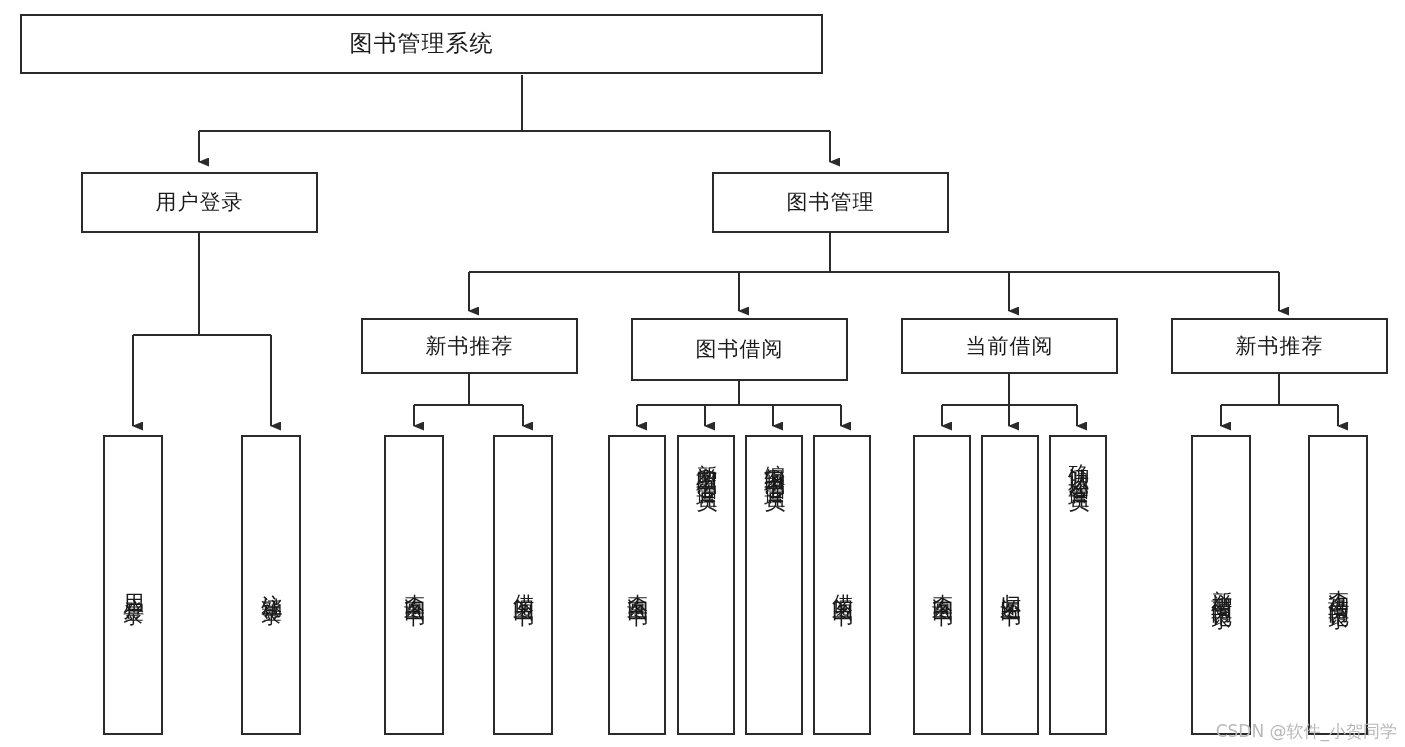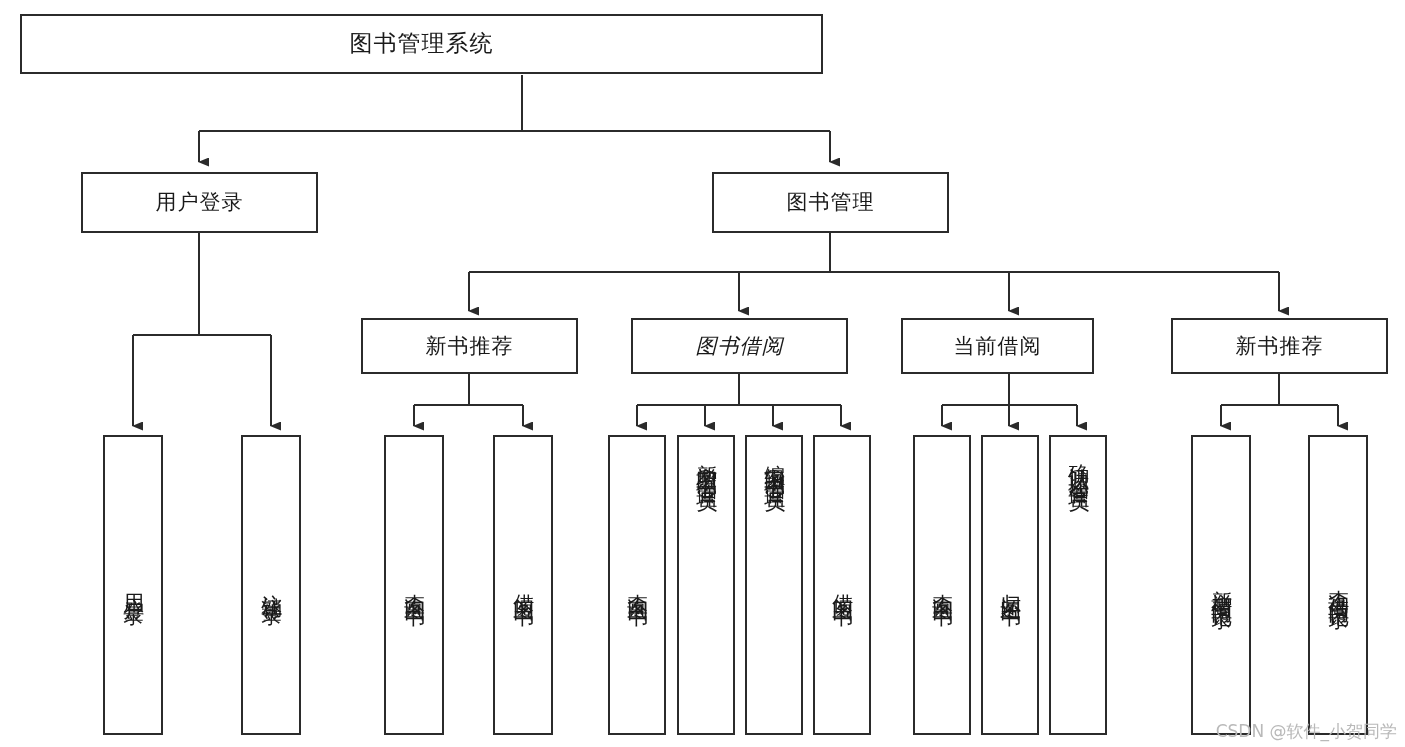--- a/index.html
+++ b/index.html
@@ -165,25 +165,25 @@
   </div>
 
   <div class="node branch" style="left:712px; top:172px; width:237px; height:61px;">
     <span class="node-label">图书管理</span>
   </div>
 
   <div class="node branch" style="left:361px; top:318px; width:217px; height:56px;">
     <span class="node-label">新书推荐</span>
   </div>
 
-  <div class="node branch" style="left:631px; top:318px; width:217px; height:56px;font-style:italic;">
+  <div class="node branch" style="left:631px; top:318px; width:217px; height:63px;">
     <span class="node-label">图书借阅</span>
   </div>
 
-  <div class="node branch" style="left:901px; top:318px; width:193px; height:56px;">
+  <div class="node branch" style="left:901px; top:318px; width:217px; height:56px;">
     <span class="node-label">当前借阅</span>
   </div>
 
   <div class="node branch" style="left:1171px; top:318px; width:217px; height:56px;">
     <span class="node-label">新书推荐</span>
   </div>
 
   <div class="node leaf center" style="left:103px; top:435px; width:60px; height:300px;">
     <span class="node-label">用户登录</span>
   </div>

